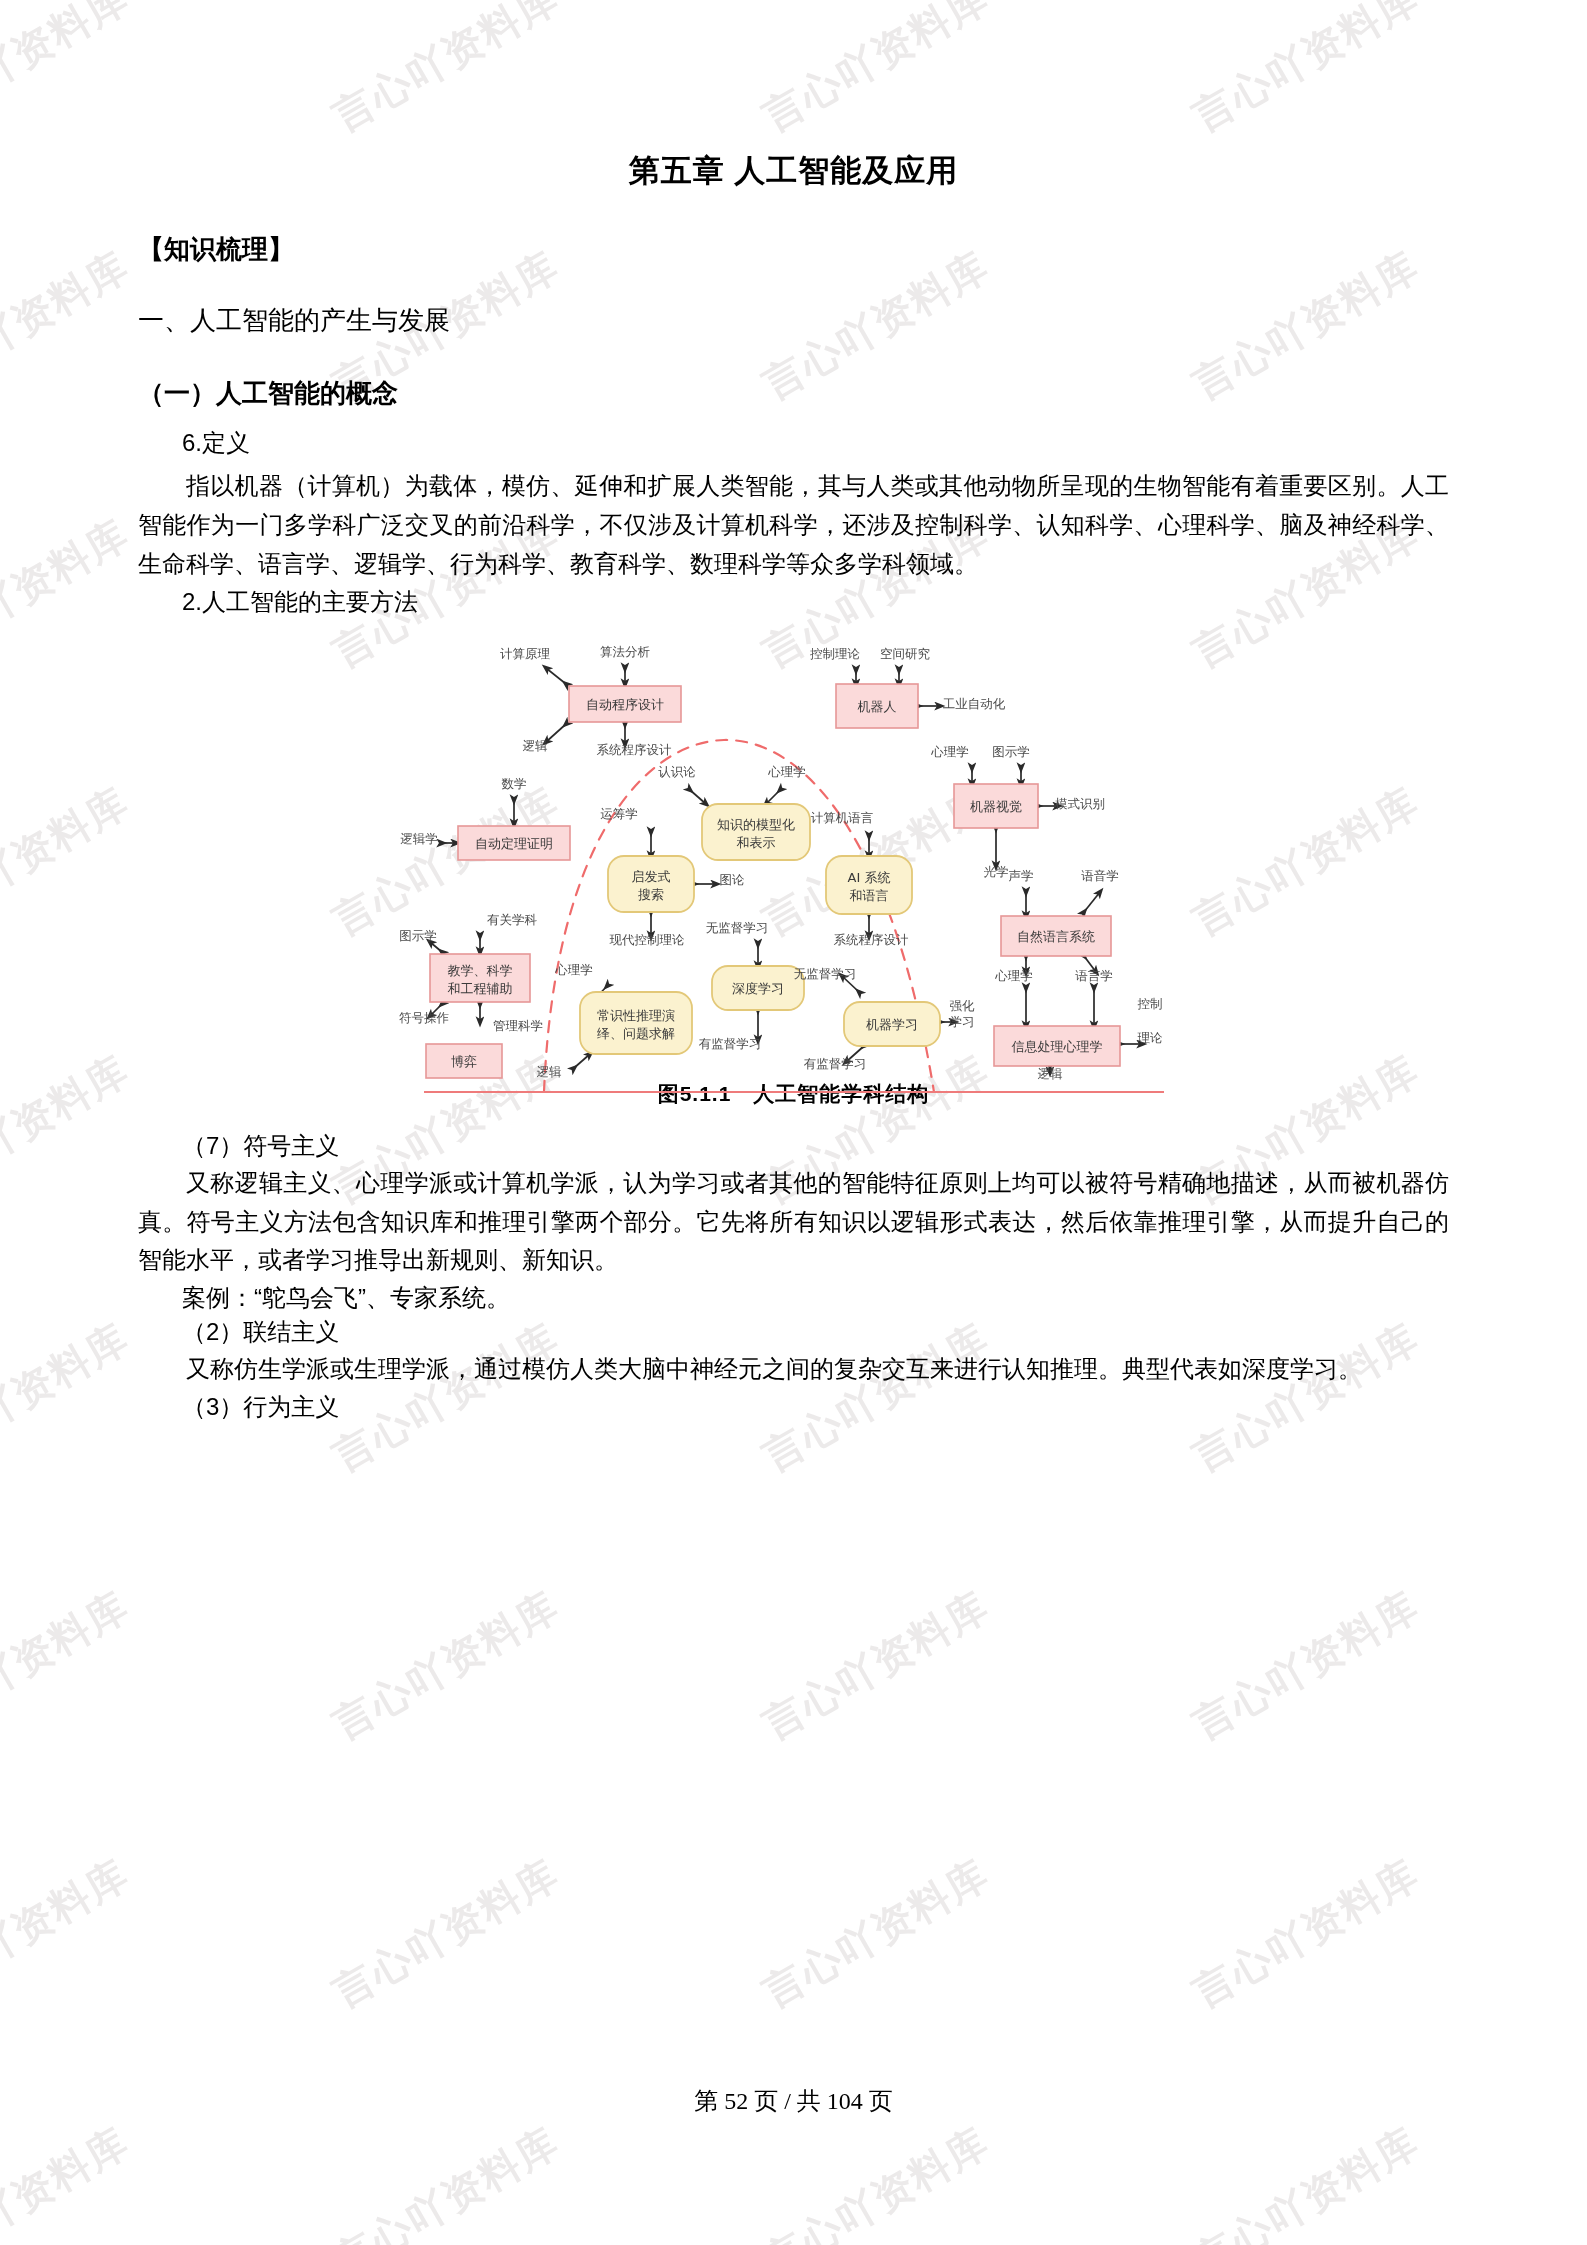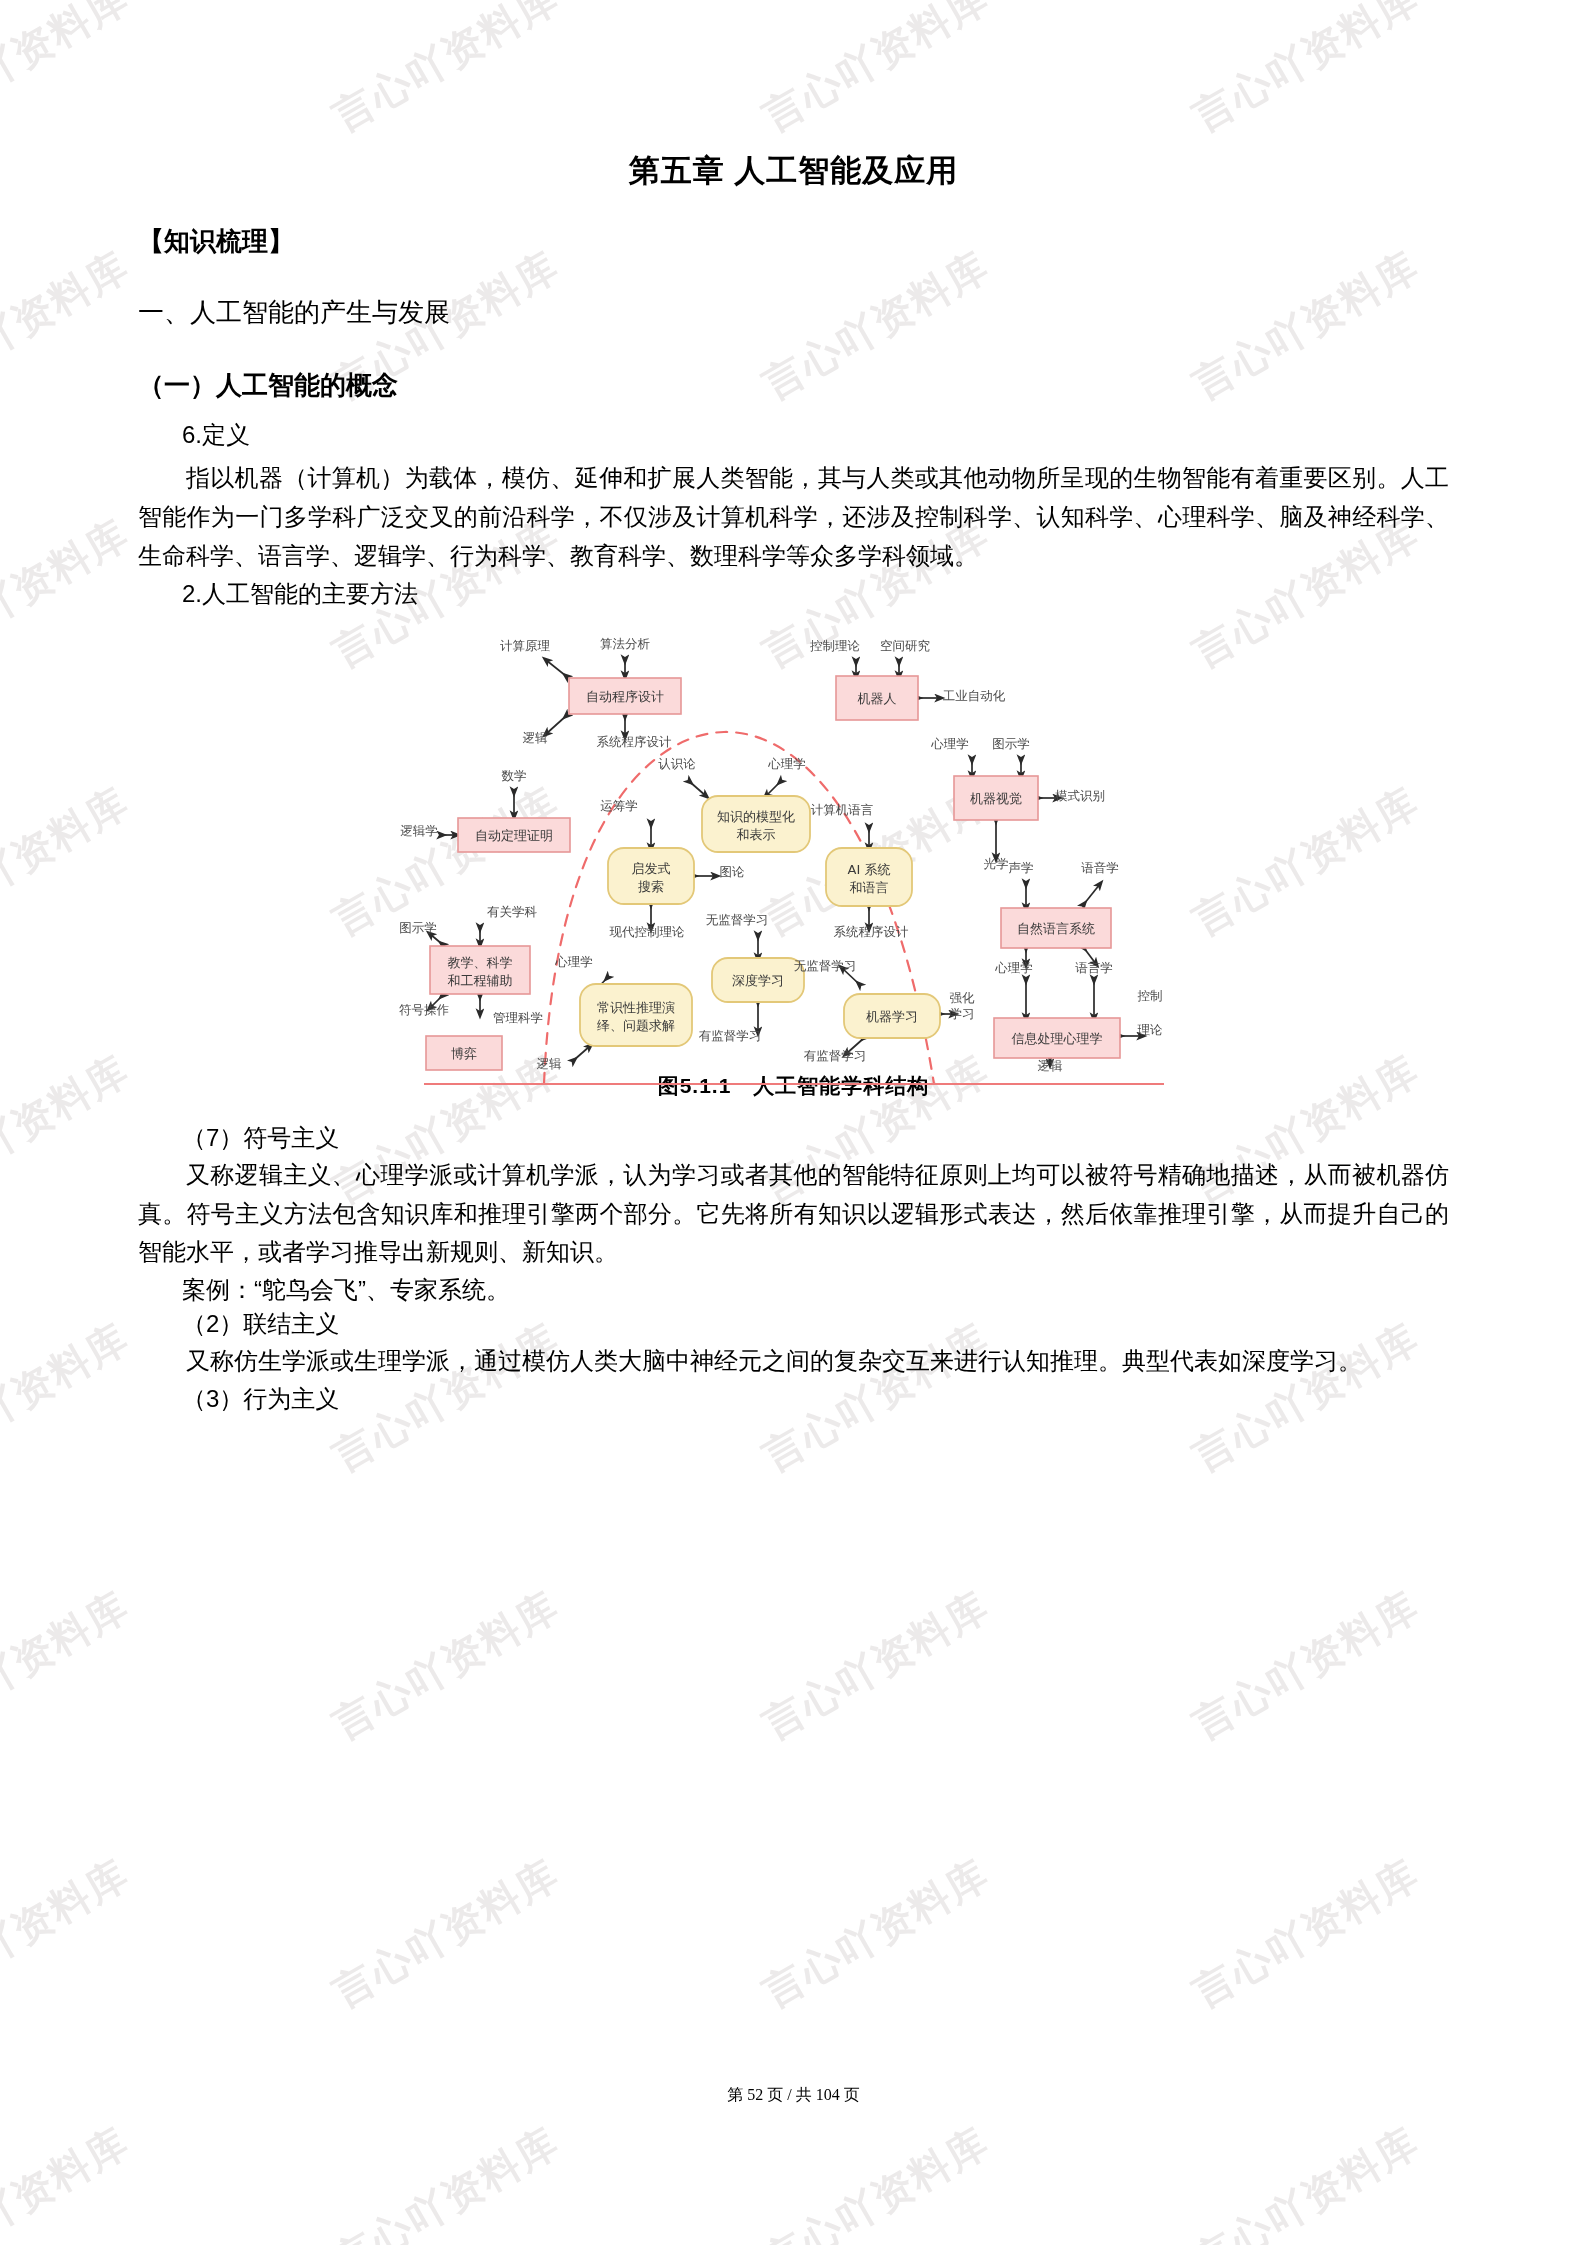--- a/index.html
+++ b/index.html
@@ -24,21 +24,21 @@
   
   .page{position:absolute;inset:0;z-index:2;}
   .content{
     position:absolute;
     left:138px;right:138px;top:150px;
   }
   h1.doc-title{
     text-align:center;
     font-size:31px;
     font-weight:700;
-    margin:0 0 32px 0;
+    margin:0 0 40px 0;
     letter-spacing:1px;
   }
   .h-bracket{font-size:26px;font-weight:700;margin:0 0 36px 0;}
   .h-level1{font-size:26px;font-weight:400;margin:0 0 38px 0;}
   .h-level2{font-size:26px;font-weight:700;margin:8px 0 16px 0;}
   .sub-num{font-size:24px;margin:0 0 8px 0;padding-left:44px;}
   p.body{
     font-size:24px;
     line-height:1.62;
     margin:0 0 2px 0;
@@ -69,21 +69,21 @@
     font-size:12.5px;fill:#555;text-anchor:middle;
   }
   .arr{stroke:#2a2a2a;stroke-width:1.7;}
   .baseline{stroke:#ef7b7b;stroke-width:2.2;}
   .arc{stroke:#ef6b6b;stroke-width:2.2;fill:none;stroke-dasharray:11 9;stroke-linecap:round;}
   
   .footer{
     position:absolute;left:0;right:0;top:2085px;
     text-align:center;
     font-family:"Liberation Serif","DejaVu Serif",serif;
-    font-size:16px;
+    font-size:24px;
     z-index:2;
   }
 </style>
 </head>
 <body>
 
 <div id="watermarks">
     <div class="wm" style="left: -110px; top: 30px;">言心吖资料库</div>
     <div class="wm" style="left: 320px; top: 30px;">言心吖资料库</div>
     <div class="wm" style="left: 750px; top: 30px;">言心吖资料库</div>

